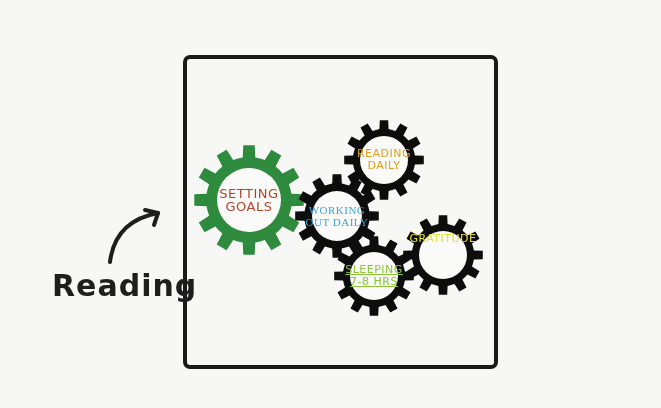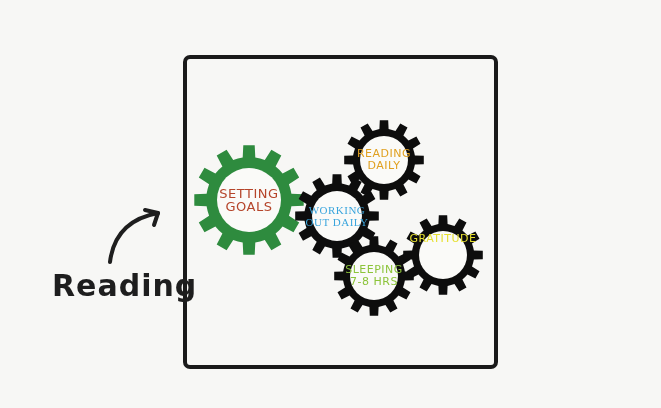--- a/index.html
+++ b/index.html
@@ -67,21 +67,21 @@
       <div>Goals</div>
     </div>
     <div class="gear-label" style="left: 384px; top: 160px; color: rgb(224, 160, 32);">
       <div>Reading</div>
       <div>Daily</div>
     </div>
     <div class="gear-label" style="left: 337px; top: 216px; color: rgb(58, 165, 221); font-family: Liberation Serif, serif;">
       <div>Working</div>
       <div>Out Daily</div>
     </div>
-    <div class="gear-label" style="left: 374px; top: 276px; color: rgb(140, 196, 58);">
+    <div class="gear-label" style="left: 374px; top: 276px; color: rgb(140, 196, 58); text-decoration: underline;">
       <div>Sleeping</div>
       <div>7-8 hrs</div>
     </div>
     <div class="gear-label" style="left: 443px; top: 239px; color: rgb(230, 224, 48);">
       <div>Gratitude</div>
     </div>
   </div>
 
 <div id="system-label">Reading</div>
 

